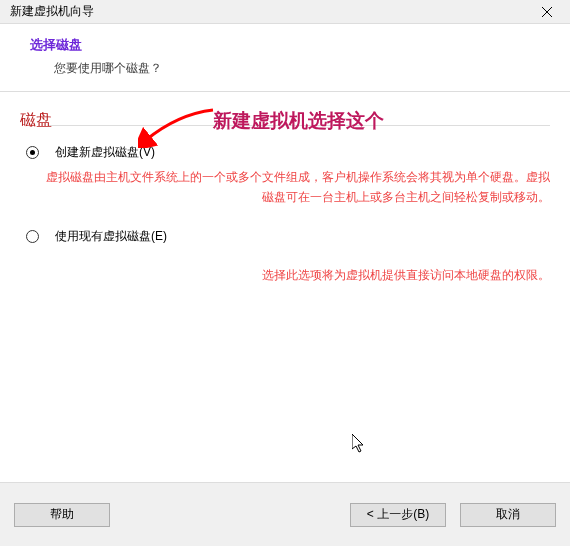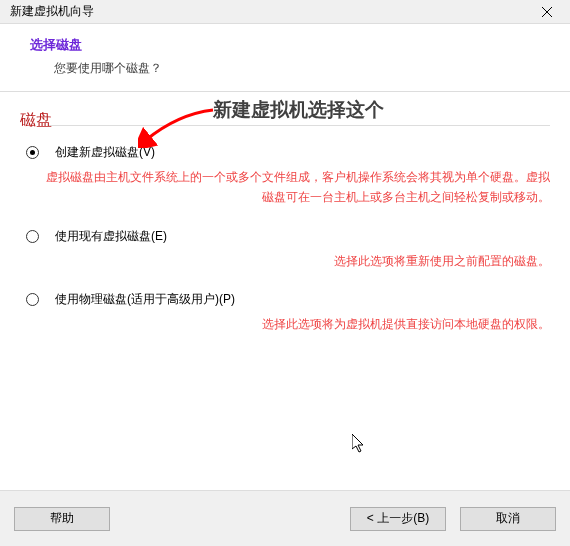--- a/index.html
+++ b/index.html
@@ -75,45 +75,45 @@
 .option-label { font-size: 12px; color: #000; cursor: pointer; }
 .option-desc {
   font-size: 12px;
   color: #ef4444;
   padding-left: 20px;
   line-height: 1.7;
   text-align: right;
 }
 .annotation {
   position: absolute;
-  color: #404040;
+  color: #be185d;
   font-size: 19px;
   font-weight: bold;
   left: 213px;
-  top: 5px;
+  top: 16px;
   pointer-events: none;
 }
 .arrow {
   position: absolute;
   left: 138px;
   top: 12px;
   pointer-events: none;
 }
 .cursor {
   position: absolute;
   left: 352px;
   top: 434px;
   pointer-events: none;
 }
 .footer {
   position: absolute;
   bottom: 0;
   left: 0;
   right: 0;
-  height: 56px;
+  height: 64px;
   border-top: 1px solid #ddd;
   background: #f0f0f0;
   display: flex;
   align-items: center;
   padding: 0 14px;
 }
 .btn {
   height: 24px;
   padding: 0 8px;
   min-width: 96px;
@@ -170,28 +170,23 @@
       <span class="option-label">创建新虚拟磁盘(V)</span>
     </div>
     <div class="option-desc">虚拟磁盘由主机文件系统上的一个或多个文件组成，客户机操作系统会将其视为单个硬盘。虚拟磁盘可在一台主机上或多台主机之间轻松复制或移动。</div>
   </div>
 
   <div class="option">
     <div class="option-row">
       <span class="radio"></span>
       <span class="option-label">使用现有虚拟磁盘(E)</span>
     </div>
-    <div class="option-desc">选择此选项将重新使用之前配置的磁盘。</div>
   </div>
 
   <div class="option">
-    <div class="option-row">
-      <span class="radio"></span>
-      <span class="option-label">使用物理磁盘(适用于高级用户)(P)</span>
-    </div>
     <div class="option-desc">选择此选项将为虚拟机提供直接访问本地硬盘的权限。</div>
   </div>
 
 </div>
 
 <svg class="cursor" width="16" height="20" viewBox="0 0 16 20">
   <path d="M0,0 L0,15 L4,12 L7,18 L9,17 L6,11 L11,11 Z" fill="#fff" stroke="#000" stroke-width="1"></path>
 </svg>
 
 <div class="footer">

